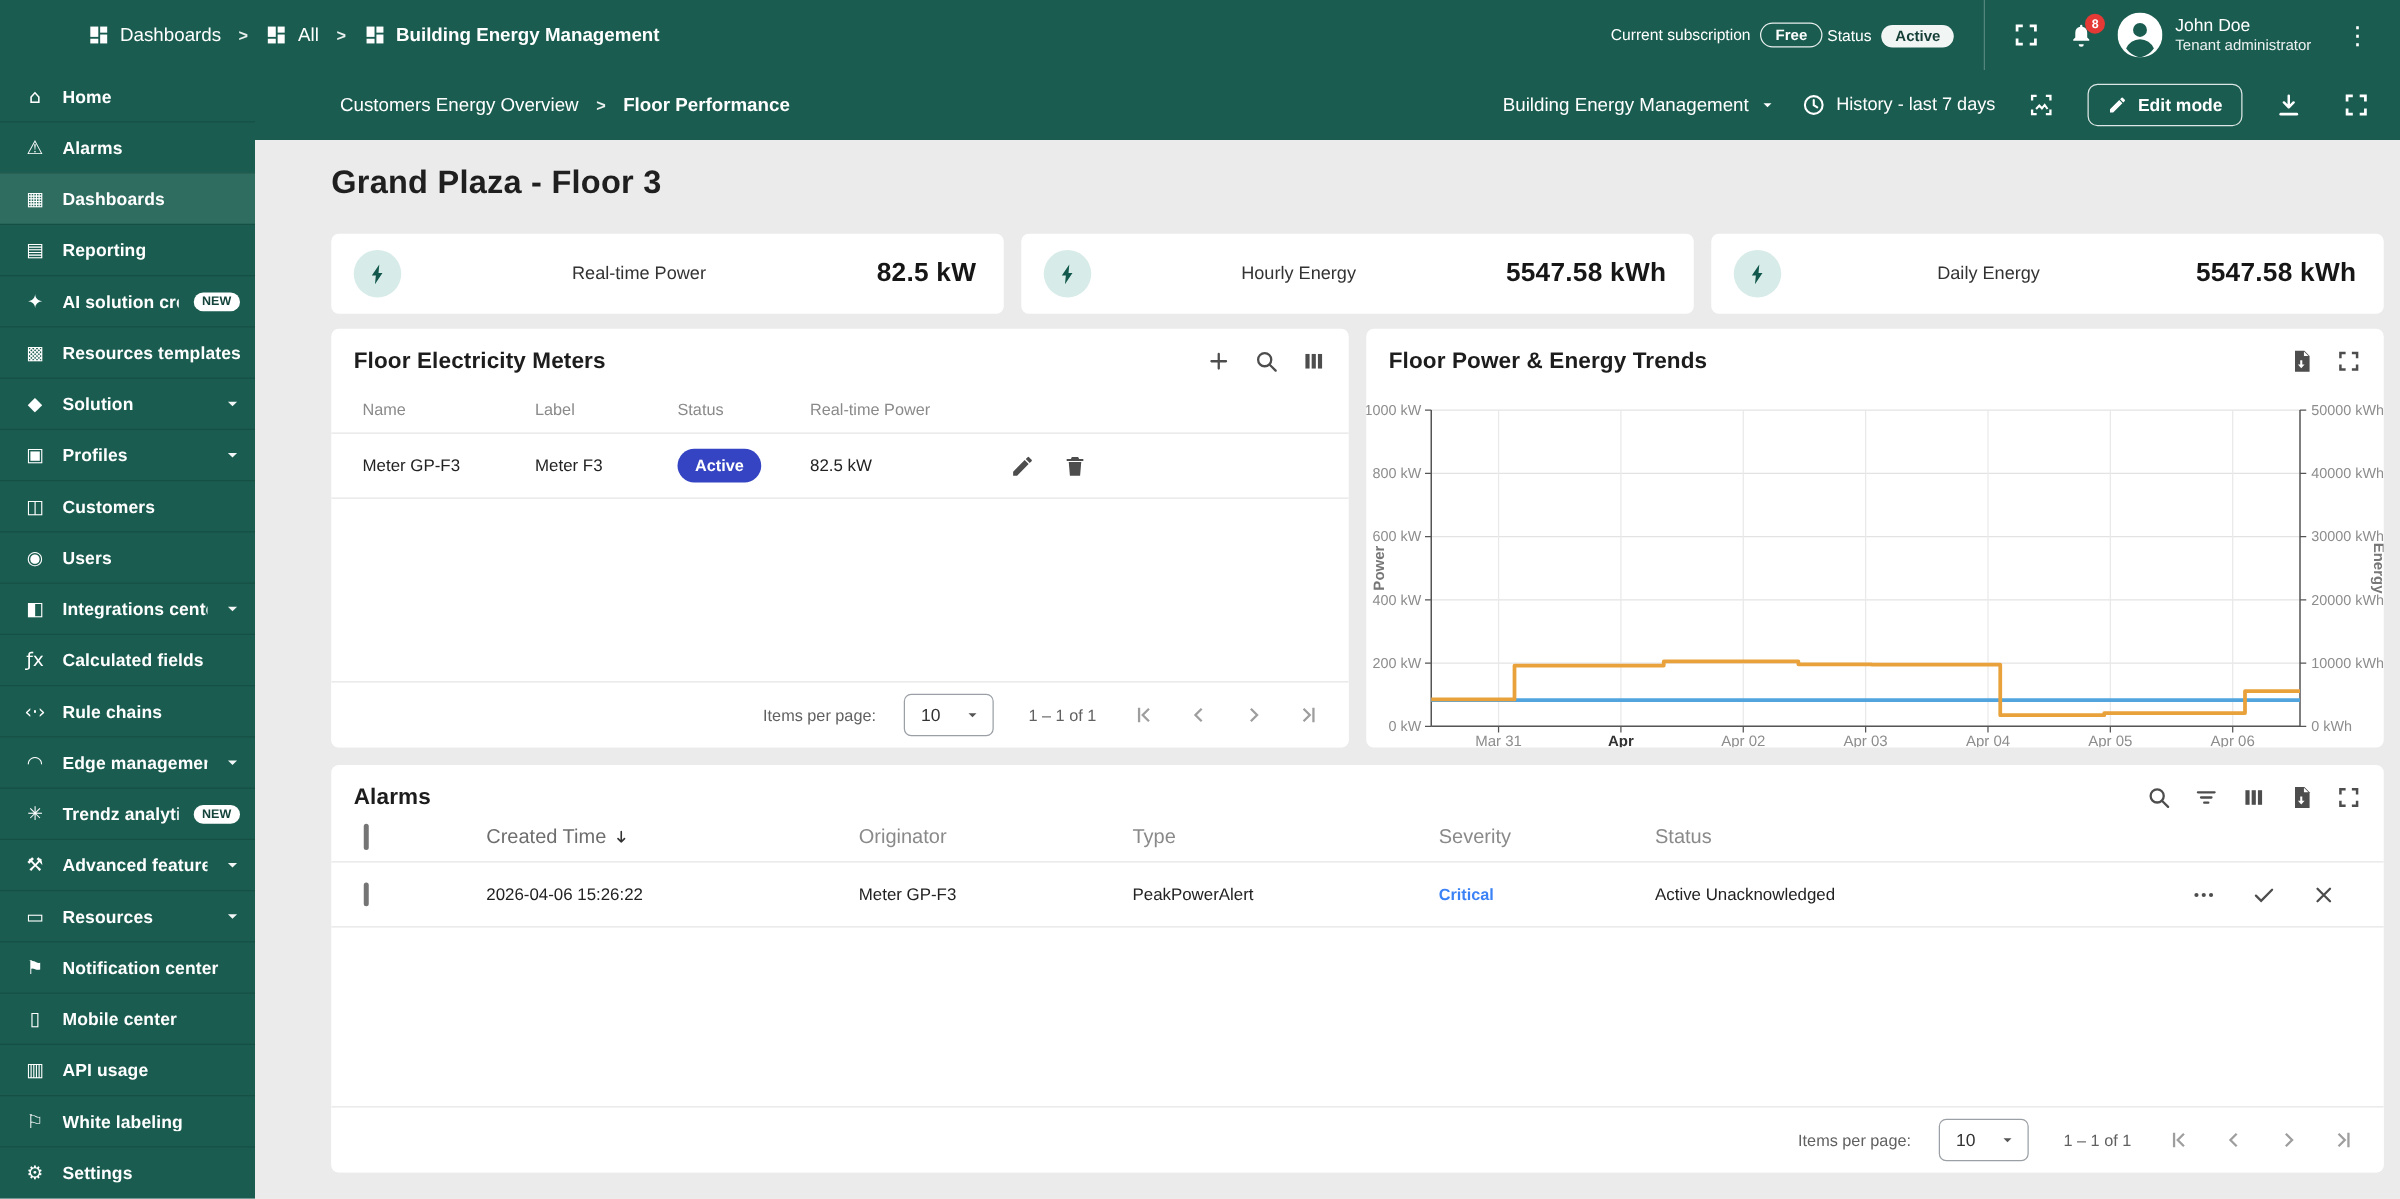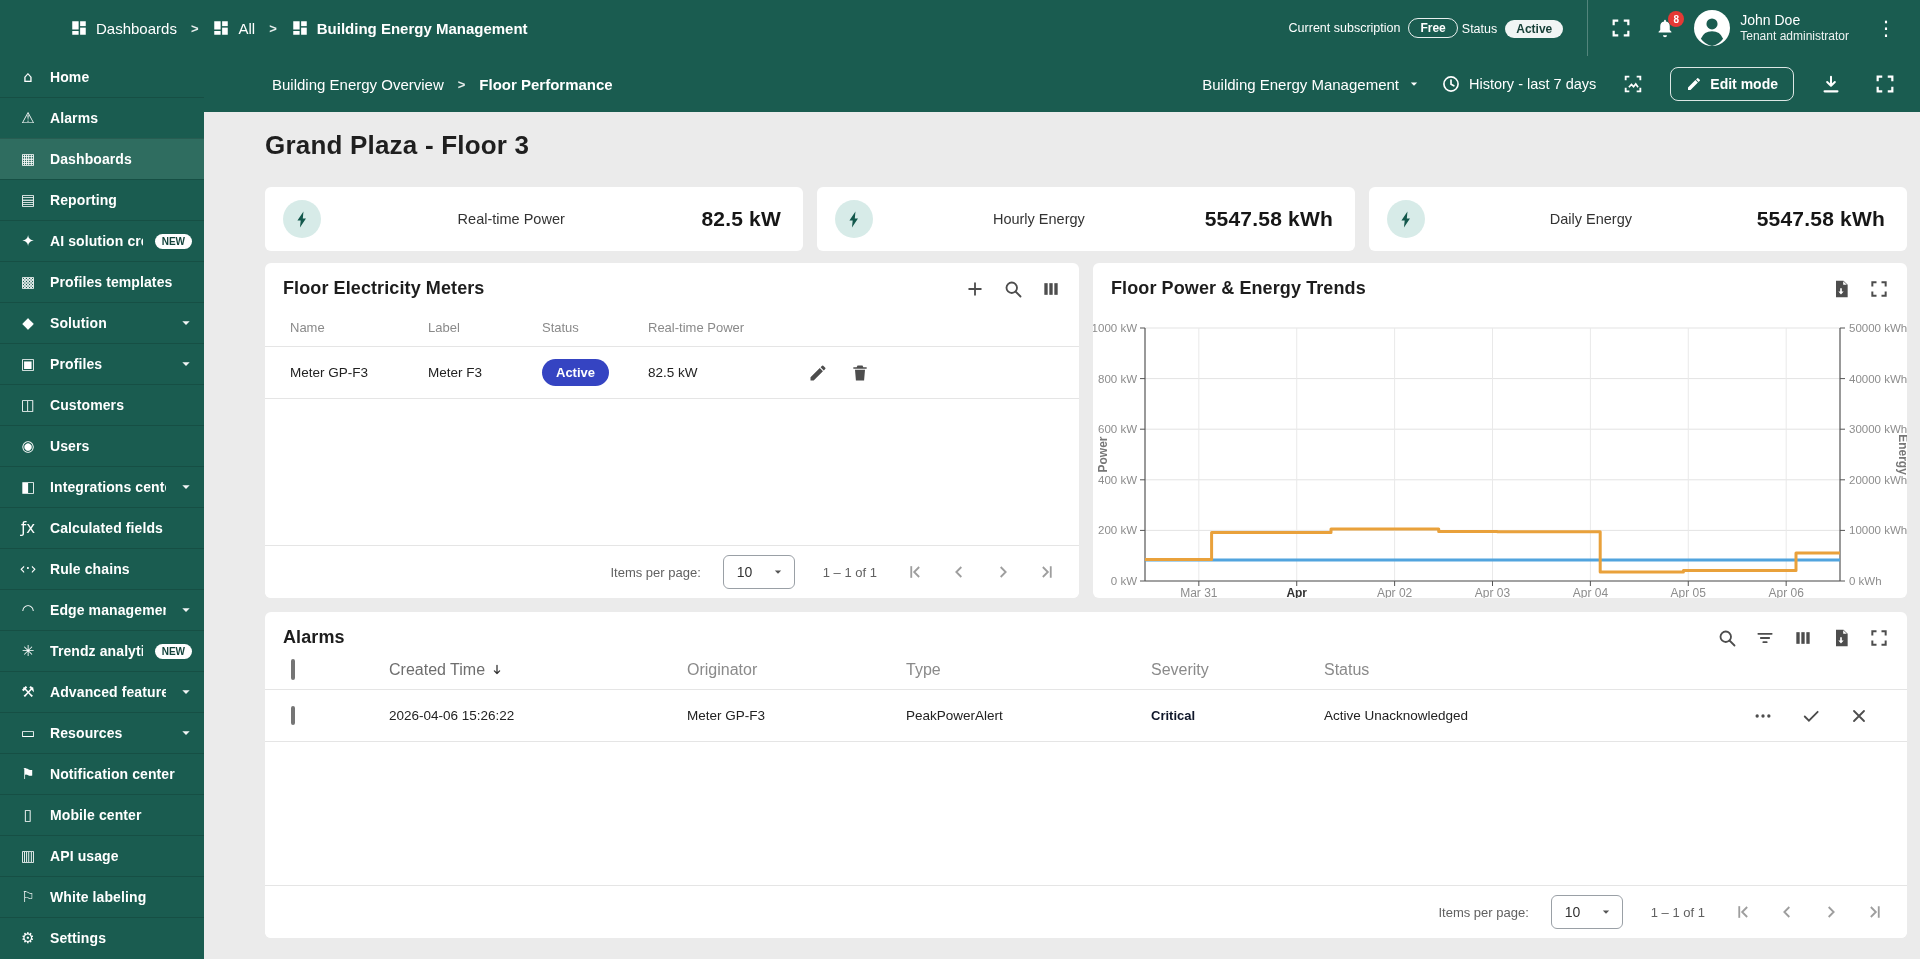--- a/index.html
+++ b/index.html
@@ -232,21 +232,21 @@
       <span class="side-ic">▤</span>
       <span class="side-label">Reporting</span>
     </div>
     <div class="side-item">
       <span class="side-ic">✦</span>
       <span class="side-label">AI solution creator</span>
       <span class="side-badge">NEW</span>
     </div>
     <div class="side-item">
       <span class="side-ic">▩</span>
-      <span class="side-label">Profiles templates</span>
+      <span class="side-label">Resources templates</span>
     </div>
     <div class="side-item">
       <span class="side-ic">◆</span>
       <span class="side-label">Solution</span>
       <span class="svgi side-chev">
         <svg xmlns="http://www.w3.org/2000/svg" viewBox="0 0 24 24">
           <path d="M6.5 9.5l5.5 5.5 5.5-5.5z" fill="currentColor"></path>
         </svg>
       </span>
     </div>
@@ -335,21 +335,21 @@
     <div class="side-item">
       <span class="side-ic">⚙</span>
       <span class="side-label">Settings</span>
     </div>
   </aside>
 
 <div class="main">
 
   <div class="subheader">
     <div class="sh-bc">
-      <span>Building Energy Overview</span>
+      <span>Customers Energy Overview</span>
       <span class="bc-sep">&gt;</span>
       <span class="cur">Floor Performance</span>
     </div>
     <div class="sh-right">
       <div class="sh-select">
         <span>Building Energy Management</span>
         <span class="svgi chev-dn">
             <svg xmlns="http://www.w3.org/2000/svg" viewBox="0 0 24 24">
               <path d="M6.5 9.5l5.5 5.5 5.5-5.5z" fill="currentColor"></path>
             </svg>
@@ -699,21 +699,21 @@
         <span>Type</span>
         <span>Severity</span>
         <span>Status</span>
         <span></span>
       </div>
       <div class="a-grid a-row">
         <span class="cb-cell"><span class="checkbox"></span></span>
         <span>2026-04-06 15:26:22</span>
         <span>Meter GP-F3</span>
         <span>PeakPowerAlert</span>
-        <span class="sev-critical" style="color:#0f172a">Critical</span>
+        <span class="sev-critical" style="color:#3b82f6">Critical</span>
         <span>Active Unacknowledged</span>
         <span class="a-actions">
           <button class="tool">
               <span class="svgi">
                 <svg xmlns="http://www.w3.org/2000/svg" viewBox="0 0 24 24">
                   <g fill="currentColor">
                     <circle cx="5" cy="12" r="2"></circle>
                     <circle cx="12" cy="12" r="2"></circle>
                     <circle cx="19" cy="12" r="2"></circle>
                   </g>

